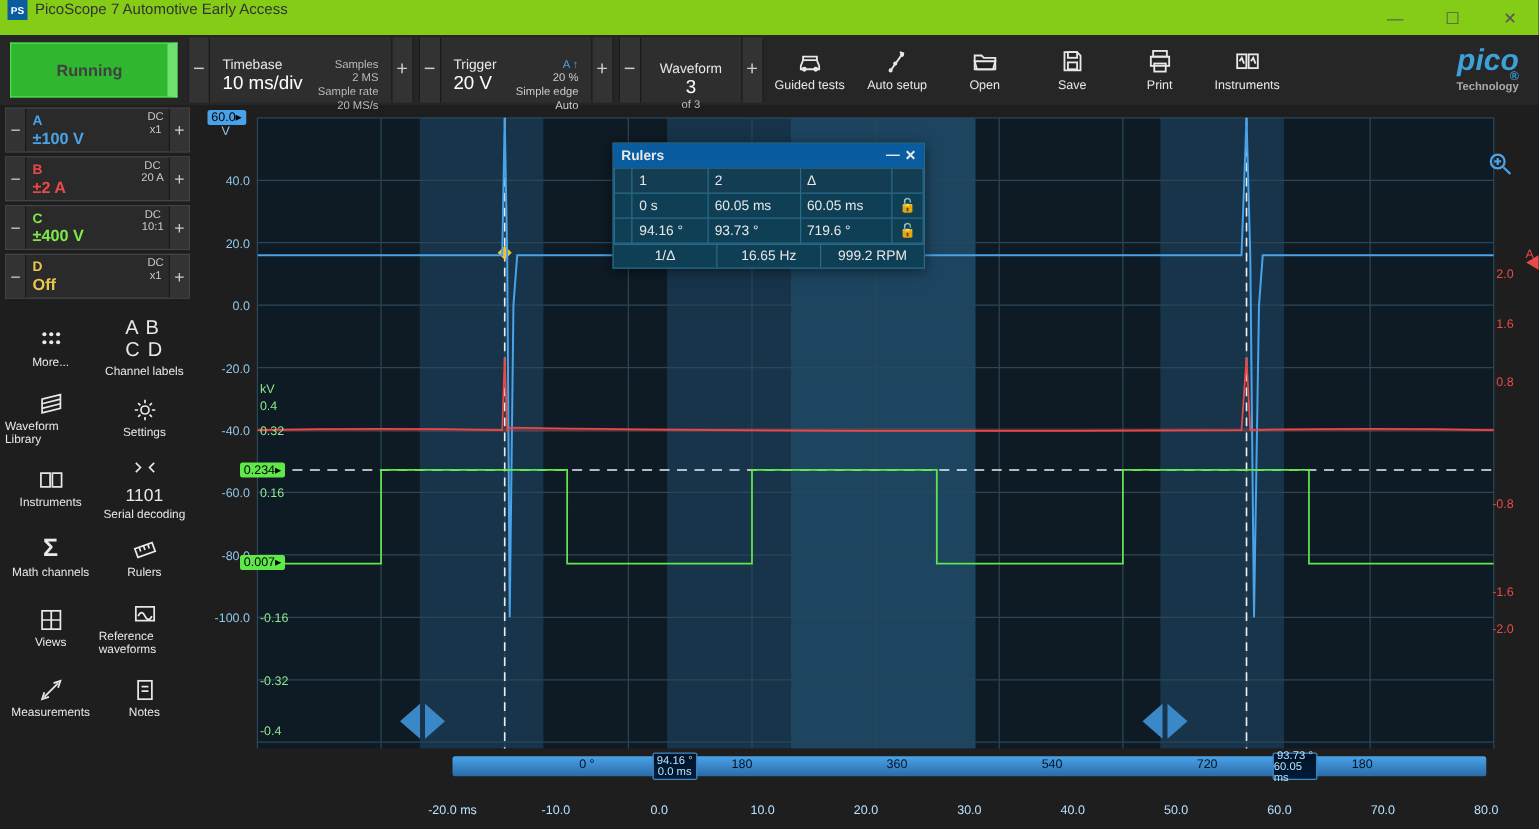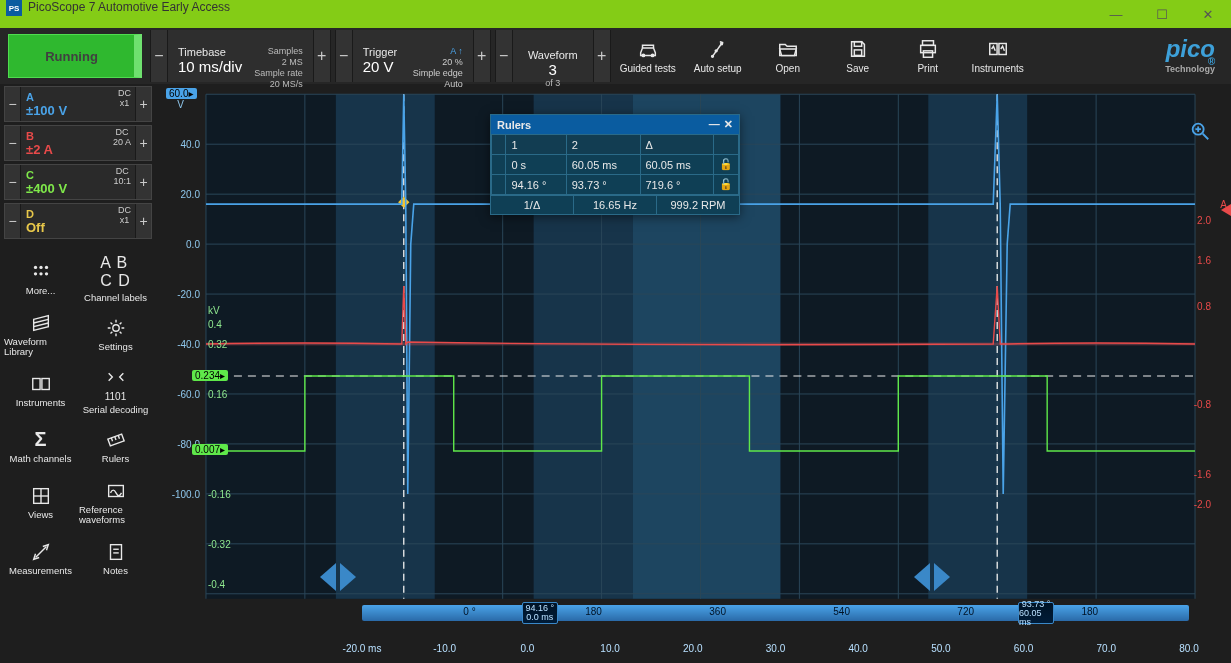--- a/index.html
+++ b/index.html
@@ -278,21 +278,21 @@
         <svg viewBox="0 0 24 24" fill="none" stroke="#e8e8e8" stroke-width="1.5">
           <rect x="3" y="6" width="8" height="12"></rect>
           <rect x="13" y="6" width="8" height="12"></rect>
         </svg>
         <span class="lbl">Instruments</span>
       </div>
     <div class="toolcell">
         <svg viewBox="0 0 24 24" fill="none" stroke="#e8e8e8" stroke-width="1.5">
           <path d="M4 8l4 4-4 4M20 8l-4 4 4 4"></path>
         </svg>
-        <div style="font-size:10px">1101</div>
+        <div style="font-size:14px">1101</div>
         <span class="lbl">Serial decoding</span>
       </div>
     <div class="toolcell">
         <div style="font-size:20px;font-weight:bold">Σ</div>
         <span class="lbl">Math channels</span>
       </div>
     <div class="toolcell">
         <svg viewBox="0 0 24 24" fill="none" stroke="#e8e8e8" stroke-width="1.5">
           <rect x="4" y="8" width="16" height="8" transform="rotate(-20 12 12)"></rect>
           <line x1="8" y1="8" x2="8" y2="12" transform="rotate(-20 12 12)"></line>

